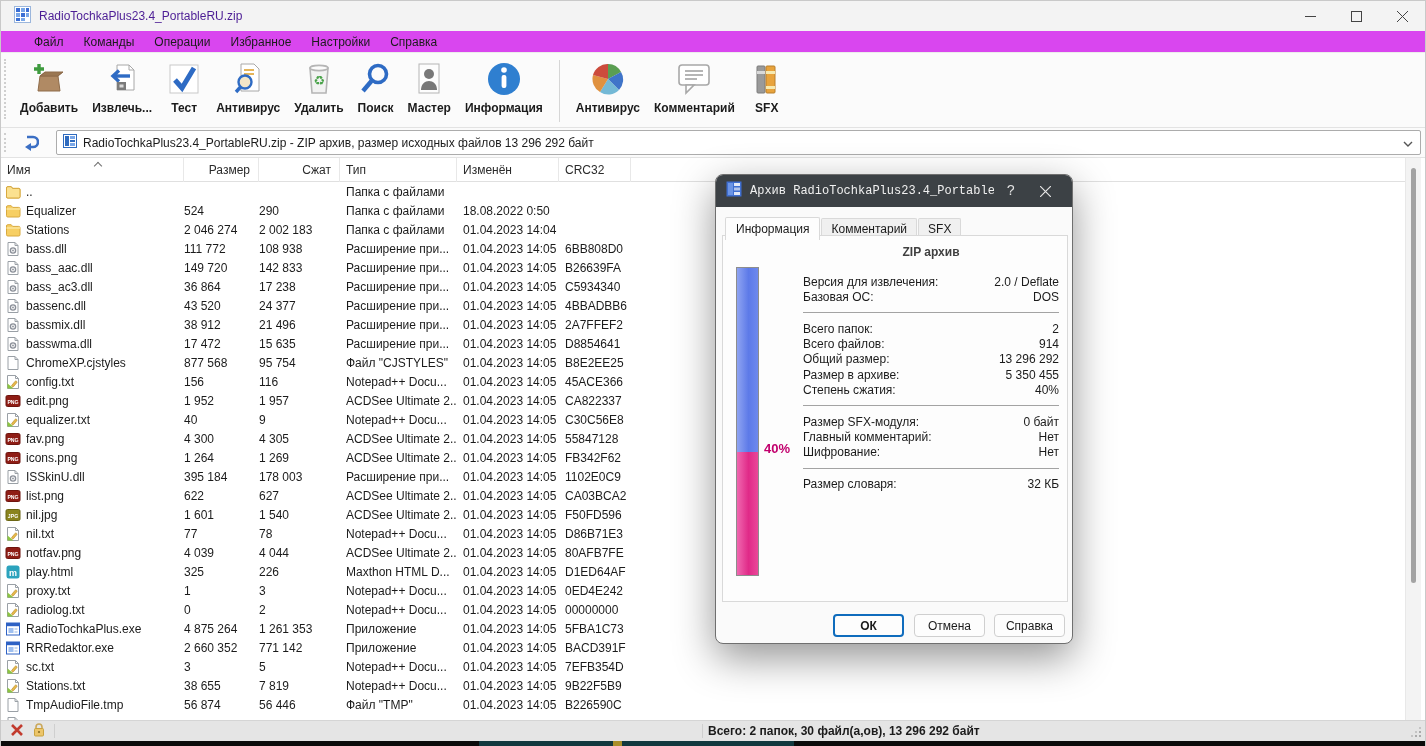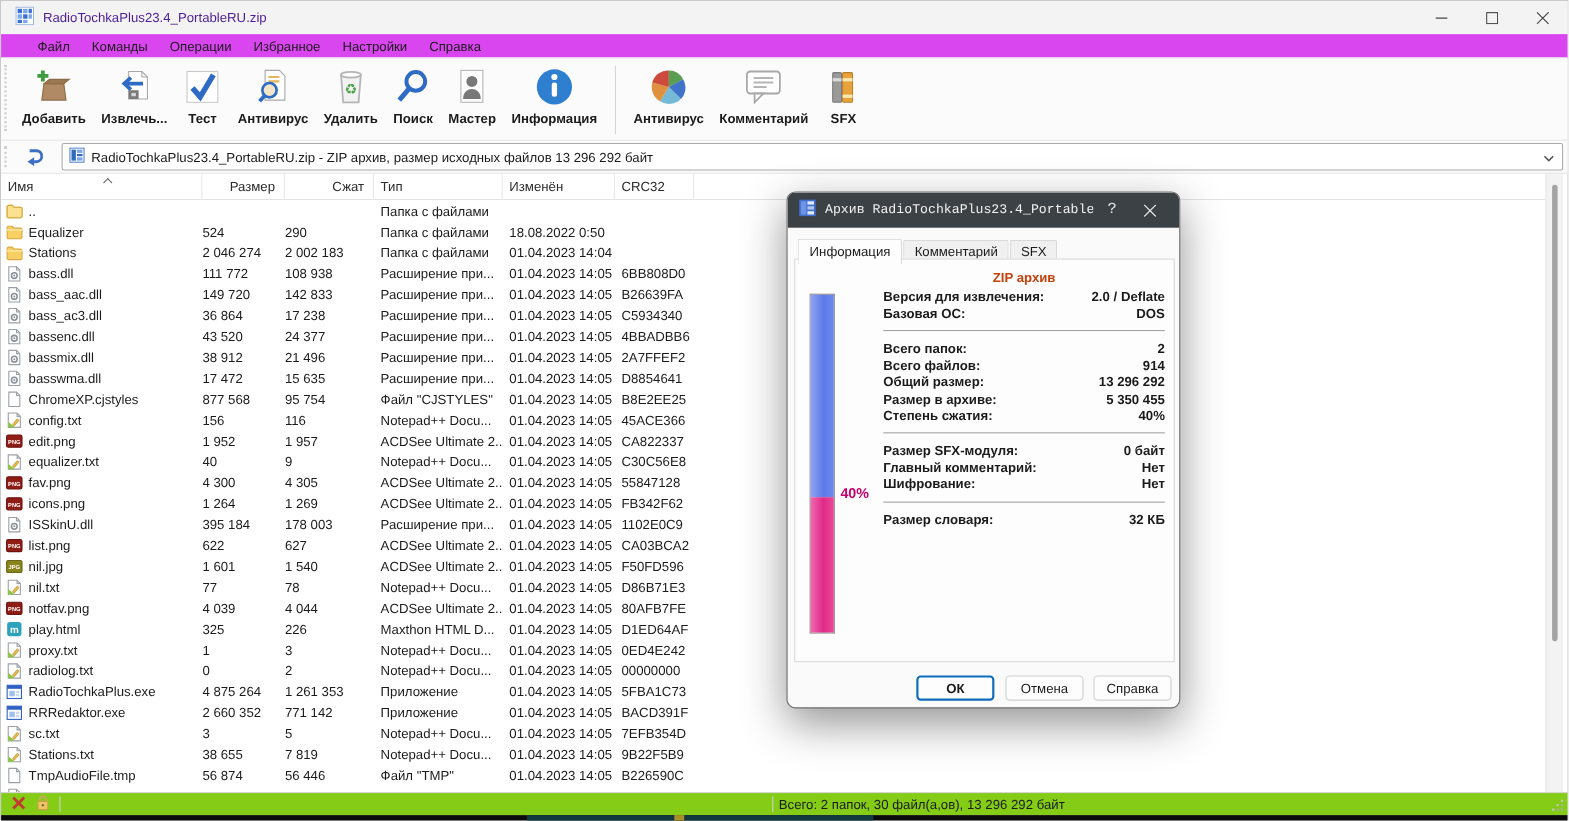--- a/index.html
+++ b/index.html
@@ -57,22 +57,22 @@
   .cell.name { display:flex; align-items:center; gap:5px; padding-left:4px; }
   .cell.num { padding-right:9px; }
   .cell.txt { padding-left:6px; }
   .fic { width:16px; height:16px; flex:0 0 16px; display:inline-flex; }
 
   
   .vscroll { position:absolute; left:1404px; top:157px; width:16px; height:562px; background:#f3f3f3; border-left:1px solid #e8e8e8; }
   .vthumb { position:absolute; left:5px; top:10px; width:5px; height:415px; background:#a3a3a3; border-radius:3px; }
 
   
-  .statusbar { position:absolute; left:0; top:719px; width:100%; height:21px; background:#84cc16;
-    border-top:1px solid #d5d5d5; display:flex; align-items:center; }
+  .statusbar { position:absolute; left:0; top:719px; width:100%; height:21px; background:#e5e5e5;
+    border-top:1px solid #d5d5d5; display:flex; align-items:center;font-weight:bold; }
   .status-icons { display:flex; align-items:center; gap:8px; padding:0 8px 0 9px; }
   .status-sep { width:1px; height:14px; background:#cfcfcf; }
   .status-total { position:absolute; left:707px; top:0; height:20px; display:flex; align-items:center; }
   .status-sep2 { position:absolute; left:701px; top:3px; width:1px; height:14px; background:#cfcfcf; }
   .grip { position:absolute; right:3px; bottom:3px; width:12px; height:12px; }
 
   
   .taskstrip { position:absolute; left:0; top:740px; width:100%; height:6px; background:#0b0b0b; }
   .taskstrip .seg-teal { position:absolute; left:478px; width:315px; height:6px; background:#12393f; }
   .taskstrip .seg-yellow { position:absolute; left:612px; width:9px; height:6px; background:#a98f2a; }
@@ -81,27 +81,27 @@
   .dialog { position:absolute; left:714px; top:173px; width:358px; height:470px; background:#fafafa;
     border-radius:8px; box-shadow:0 14px 40px rgba(0,0,0,.42); z-index:10; overflow:hidden; border:1px solid #6f6f6f; }
   .dlg-title { height:32px; background:#3c4145; display:flex; align-items:center; padding:0 10px 0 10px; color:#f1f1f1;font-family:Liberation Mono, monospace; }
   .dlg-title .dlg-title-text { margin-left:8px; flex:1; white-space:nowrap; overflow:hidden; }
   .dlg-help, .dlg-close { width:34px; height:32px; display:flex; align-items:center; justify-content:center; color:#e4e4e4; font-size:14px; }
   .dlg-tabs { position:absolute; left:9px; top:41px; display:flex; align-items:flex-end; }
   .dlg-tab { padding:3px 9px 3px 9px; border:1px solid #d9d9d9; border-bottom:none; background:#f0f0f0; margin-right:1px;
     border-radius:2px 2px 0 0; position:relative; }
   .dlg-tab.active { background:#fdfdfd; padding:4px 10px; z-index:2; top:1px; }
   .dlg-panel { position:absolute; left:6px; top:60px; width:346px; height:367px; background:#fdfdfd; border:1px solid #d9d9d9; }
-  .dlg-heading { position:absolute; left:80px; top:9px; width:256px; text-align:center; font-weight:bold; color:#c2410c; }
+  .dlg-heading { position:absolute; left:80px; top:9px; width:256px; text-align:center; font-weight:bold; color:#404040; }
   .gauge { position:absolute; left:13px; top:31px; width:23px; height:309px; border:1px solid #8d8d8d; }
   .gauge-blue { width:100%; height:60%; background:linear-gradient(to right,#8fa4f2,#5d7ae8 55%,#6e89ee); }
   .gauge-pink { width:100%; height:40%; background:linear-gradient(to right,#f precede); }
   .gauge-pink { width:100%; height:40%; background:linear-gradient(to right,#f068b0,#e02a88 55%,#ea4899); }
   .gauge-label { position:absolute; left:41px; top:205px; font-weight:bold; font-size:13px; color:#c2006d; }
-  .dlg-rows { position:absolute; left:80px; top:26px; width:256px;font-weight:bold; }
+  .dlg-rows { position:absolute; left:80px; top:38px; width:256px; }
   .info-row { display:flex; height:15.2px; align-items:center; }
   .info-row .ilabel { flex:1; }
   .info-row .ivalue { text-align:right; }
   .info-sep { border-top:1px solid #a3a3a3; margin:8px 0 8px 0; }
   .dlg-btn { position:absolute; top:439px; width:71px; height:23px; background:#fdfdfd; border:1px solid #cfcfcf;
     border-radius:4px; display:flex; align-items:center; justify-content:center; }
   .dlg-btn.ok { left:117px; border:2px solid #0f6cbd;font-weight:bold; }
   .dlg-btn.cancel { left:198px; }
   .dlg-btn.help { left:278px; }
 </style>

